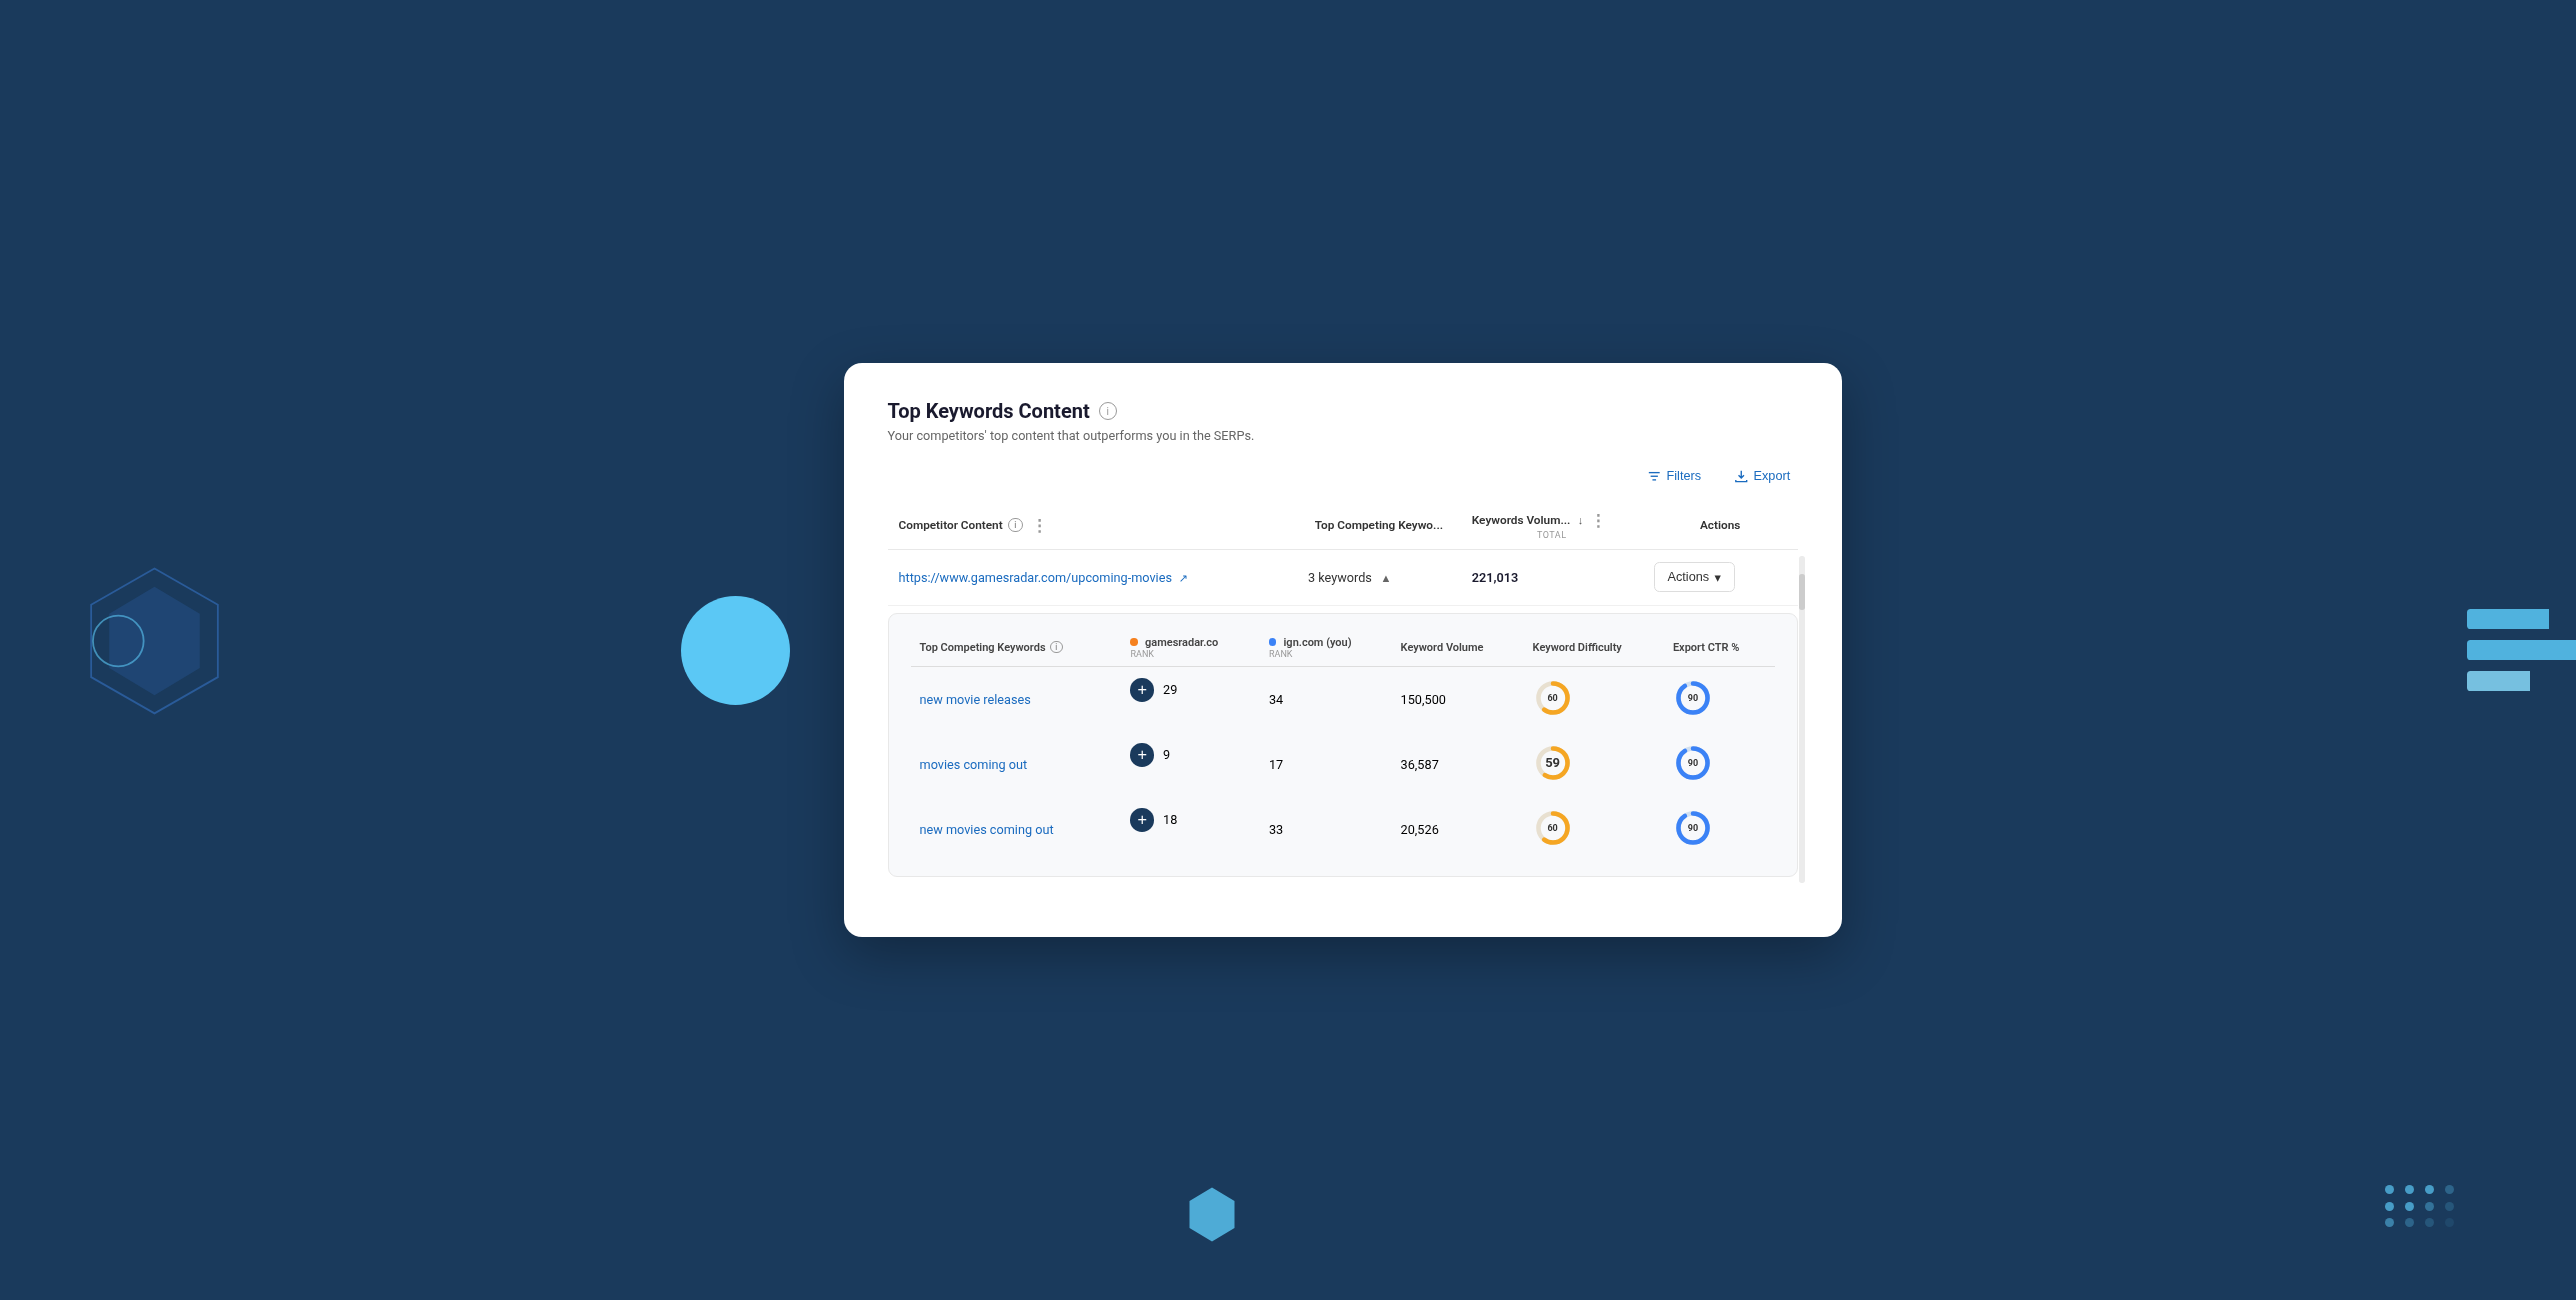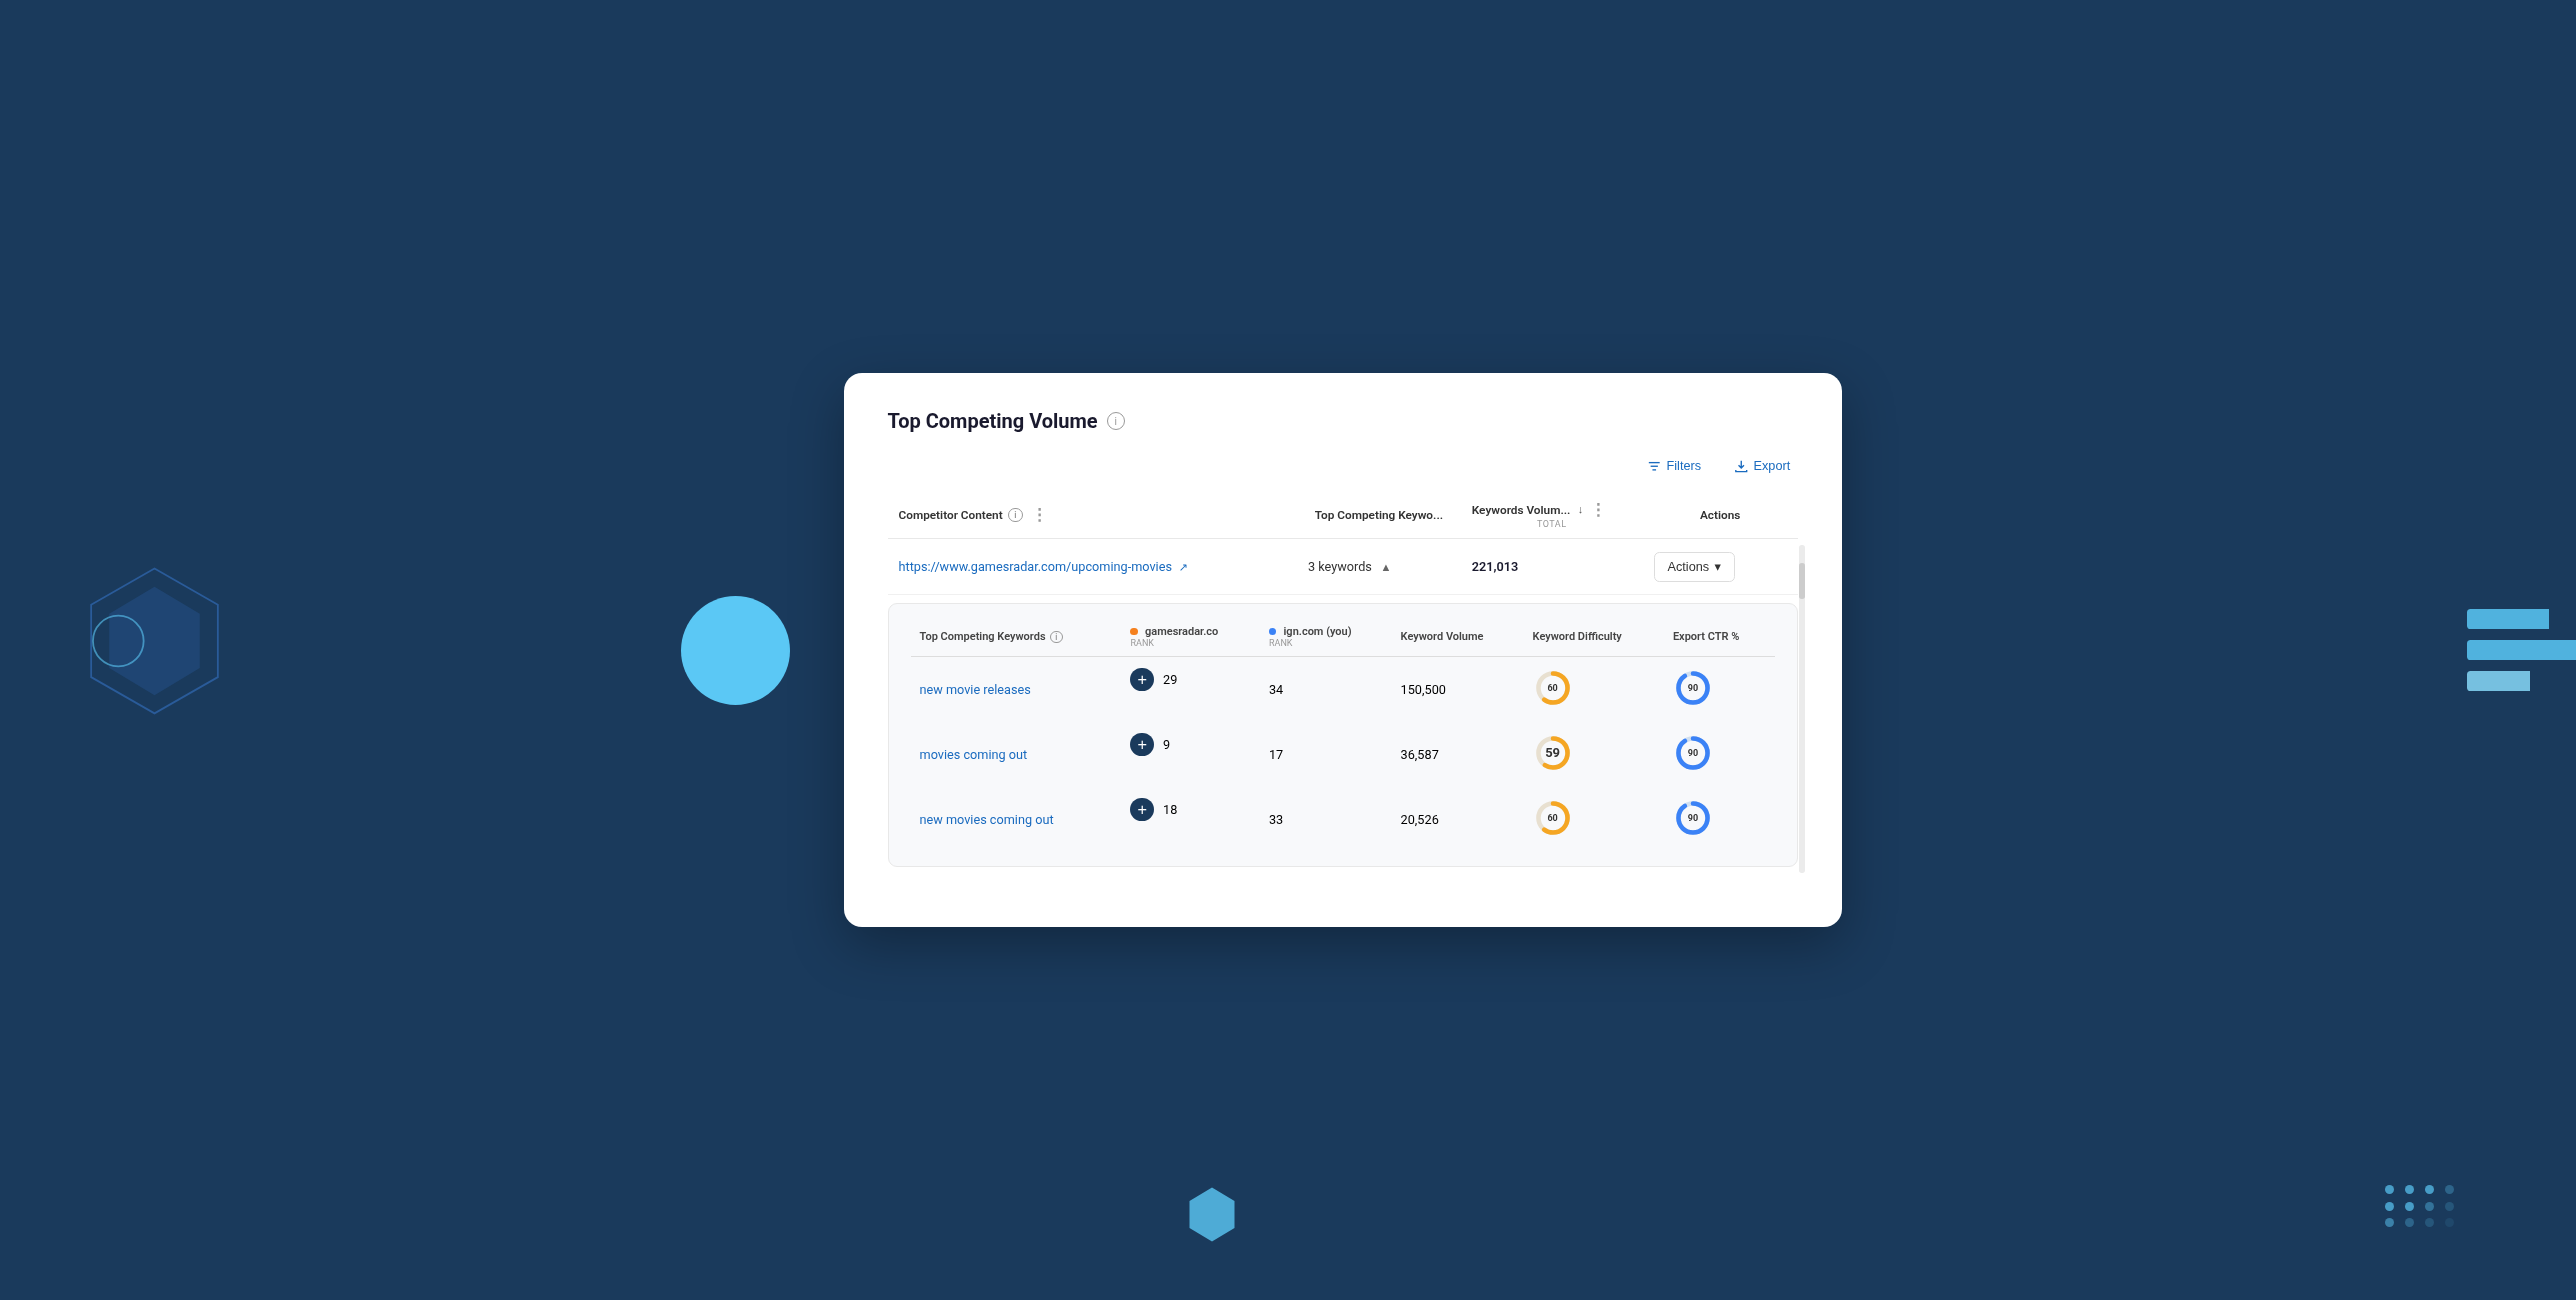--- a/index.html
+++ b/index.html
@@ -309,23 +309,24 @@
 <div class="bg-bars">
   <div class="bg-bar" style="width:82px;"></div>
   <div class="bg-bar" style="width:109px;"></div>
   <div class="bg-bar" style="width:63px;background:#87d8f7;"></div>
 </div>
 
 <div class="card">
 
   <div class="card-header">
     <div class="card-title-row">
-      <span class="card-title">Top Competing Volume</span>
+      <span class="card-title">Top Keywords Content</span>
       <span class="info-icon">i</span>
     </div>
+    <p class="card-subtitle">Your competitors' top content that outperforms you in the SERPs.</p>
   </div>
 
   <div class="toolbar">
     <button class="toolbar-btn">
       <svg viewBox="0 0 16 16" fill="none" stroke="#1a6bbf" stroke-width="1.5">
         <line x1="2" y1="4" x2="14" y2="4"></line>
         <line x1="4" y1="8" x2="12" y2="8"></line>
         <line x1="6" y1="12" x2="10" y2="12"></line>
       </svg>
       <span>Filters</span>

